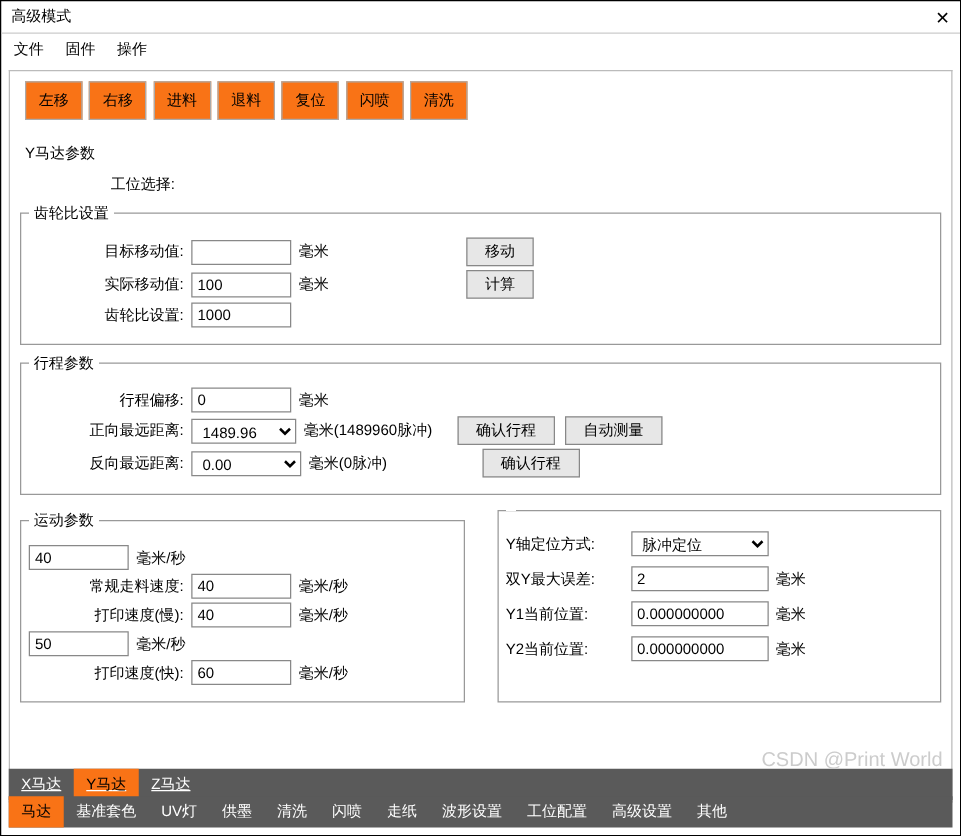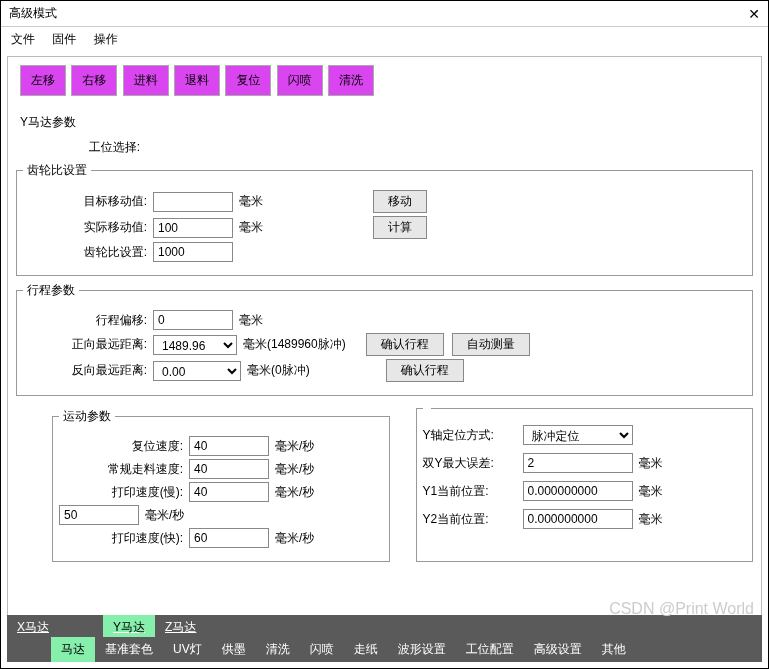--- a/index.html
+++ b/index.html
@@ -2,41 +2,41 @@
 <html><head>
 <meta charset="utf-8">
 <style>
 * { box-sizing: border-box; font-family: "Microsoft YaHei", SimSun, Arial, sans-serif; font-size: 12px; }
 body { margin: 0; background: #fff; width: 769px; height: 669px; border: 1px solid #000; position: relative; }
 .titlebar { display: flex; justify-content: space-between; align-items: center; padding: 4px 8px; border-bottom: 1px solid #ccc; }
 .titlebar .close { font-size: 14px; cursor: pointer; }
 .menubar { padding: 4px 10px; }
 .menubar span { margin-right: 14px; cursor: default; }
 .toolbar { padding: 8px 12px; border-bottom: 1px solid #bbb; margin: 4px 6px 0 6px; border: 1px solid #bbb; border-bottom: none; }
-.toolbar button { background: #d946ef; border: 1px solid #aaa; padding: 6px 10px; margin-right: 2px; cursor: pointer; }
+.toolbar button { background: #f97316; border: 1px solid #aaa; padding: 6px 10px; margin-right: 2px; cursor: pointer; }
 .main { margin: 0 6px; border: 1px solid #bbb; border-top: none; padding: 6px 8px 8px 8px; height: 538px; position: relative; }
 .section-title { margin: 4px 0 8px 4px; }
 .row { display: flex; align-items: center; margin: 3px 0; }
 .label { width: 130px; text-align: right; padding-right: 6px; }
 select, input[type=text] { border: 1px solid #888; padding: 2px 4px; height: 20px; background: #fff; }
 .sel-main { width: 140px; }
 fieldset { border: 1px solid #999; margin: 6px 0; padding: 8px 6px 10px 6px; position: relative; }
 fieldset legend { padding: 0 4px; }
 .inp { width: 80px; }
 .inp-sel { background: #0a3d91; color: #fff; }
 .unit { margin-left: 6px; }
 .btn { background: #e7e7e7; border: 1px solid #888; padding: 2px 14px; cursor: pointer; margin-left: 8px; }
-.two-col { display: flex; gap: 26px; margin-left: 36px; }
+.two-col { display: flex; gap: 26px; }
 .two-col fieldset { flex: 1; }
 .right-col .label2 { width: 100px; text-align: left; padding-right: 6px; }
 .right-col .row { margin: 8px 0; }
 .right-col input, .right-col select { width: 110px; }
 .tabrow { position: absolute; left: 6px; right: 6px; background: #5a5a5a; color: #fff; display: flex; }
 .tabrow .tab { padding: 4px 10px; cursor: pointer; }
-.tabrow .tab.active { background: #86efac; color: #000; margin-left: 44px; }
+.tabrow .tab.active { background: #f97316; color: #000; }
 .motor-tabs { bottom: 28px; text-decoration: underline; }
 .main-tabs { bottom: 6px; }
 .watermark { position: absolute; right: 14px; bottom: 50px; color: #ccc; font-size: 16px; pointer-events: none; }
 </style>
 </head>
 <body>
 
 <div class="titlebar">
   <span>高级模式</span>
   <span class="close">✕</span>
@@ -104,21 +104,20 @@
       <select class="inp" style="width:88px"><option>0.00</option></select>
       <span class="unit">毫米(0脉冲)</span>
       <button class="btn" style="margin-left:76px">确认行程</button>
     </div>
   </fieldset>
 
   <div class="two-col">
     <fieldset>
       <legend>运动参数</legend>
       <div class="row">
-          <div class="label">复位速度:</div>
           <input type="text" class="inp" value="40" style="">
           <span class="unit">毫米/秒</span>
         </div>
       <div class="row">
           <div class="label">常规走料速度:</div>
           <input type="text" class="inp" value="40" style="">
           <span class="unit">毫米/秒</span>
         </div>
       <div class="row">
           <div class="label">打印速度(慢):</div>

